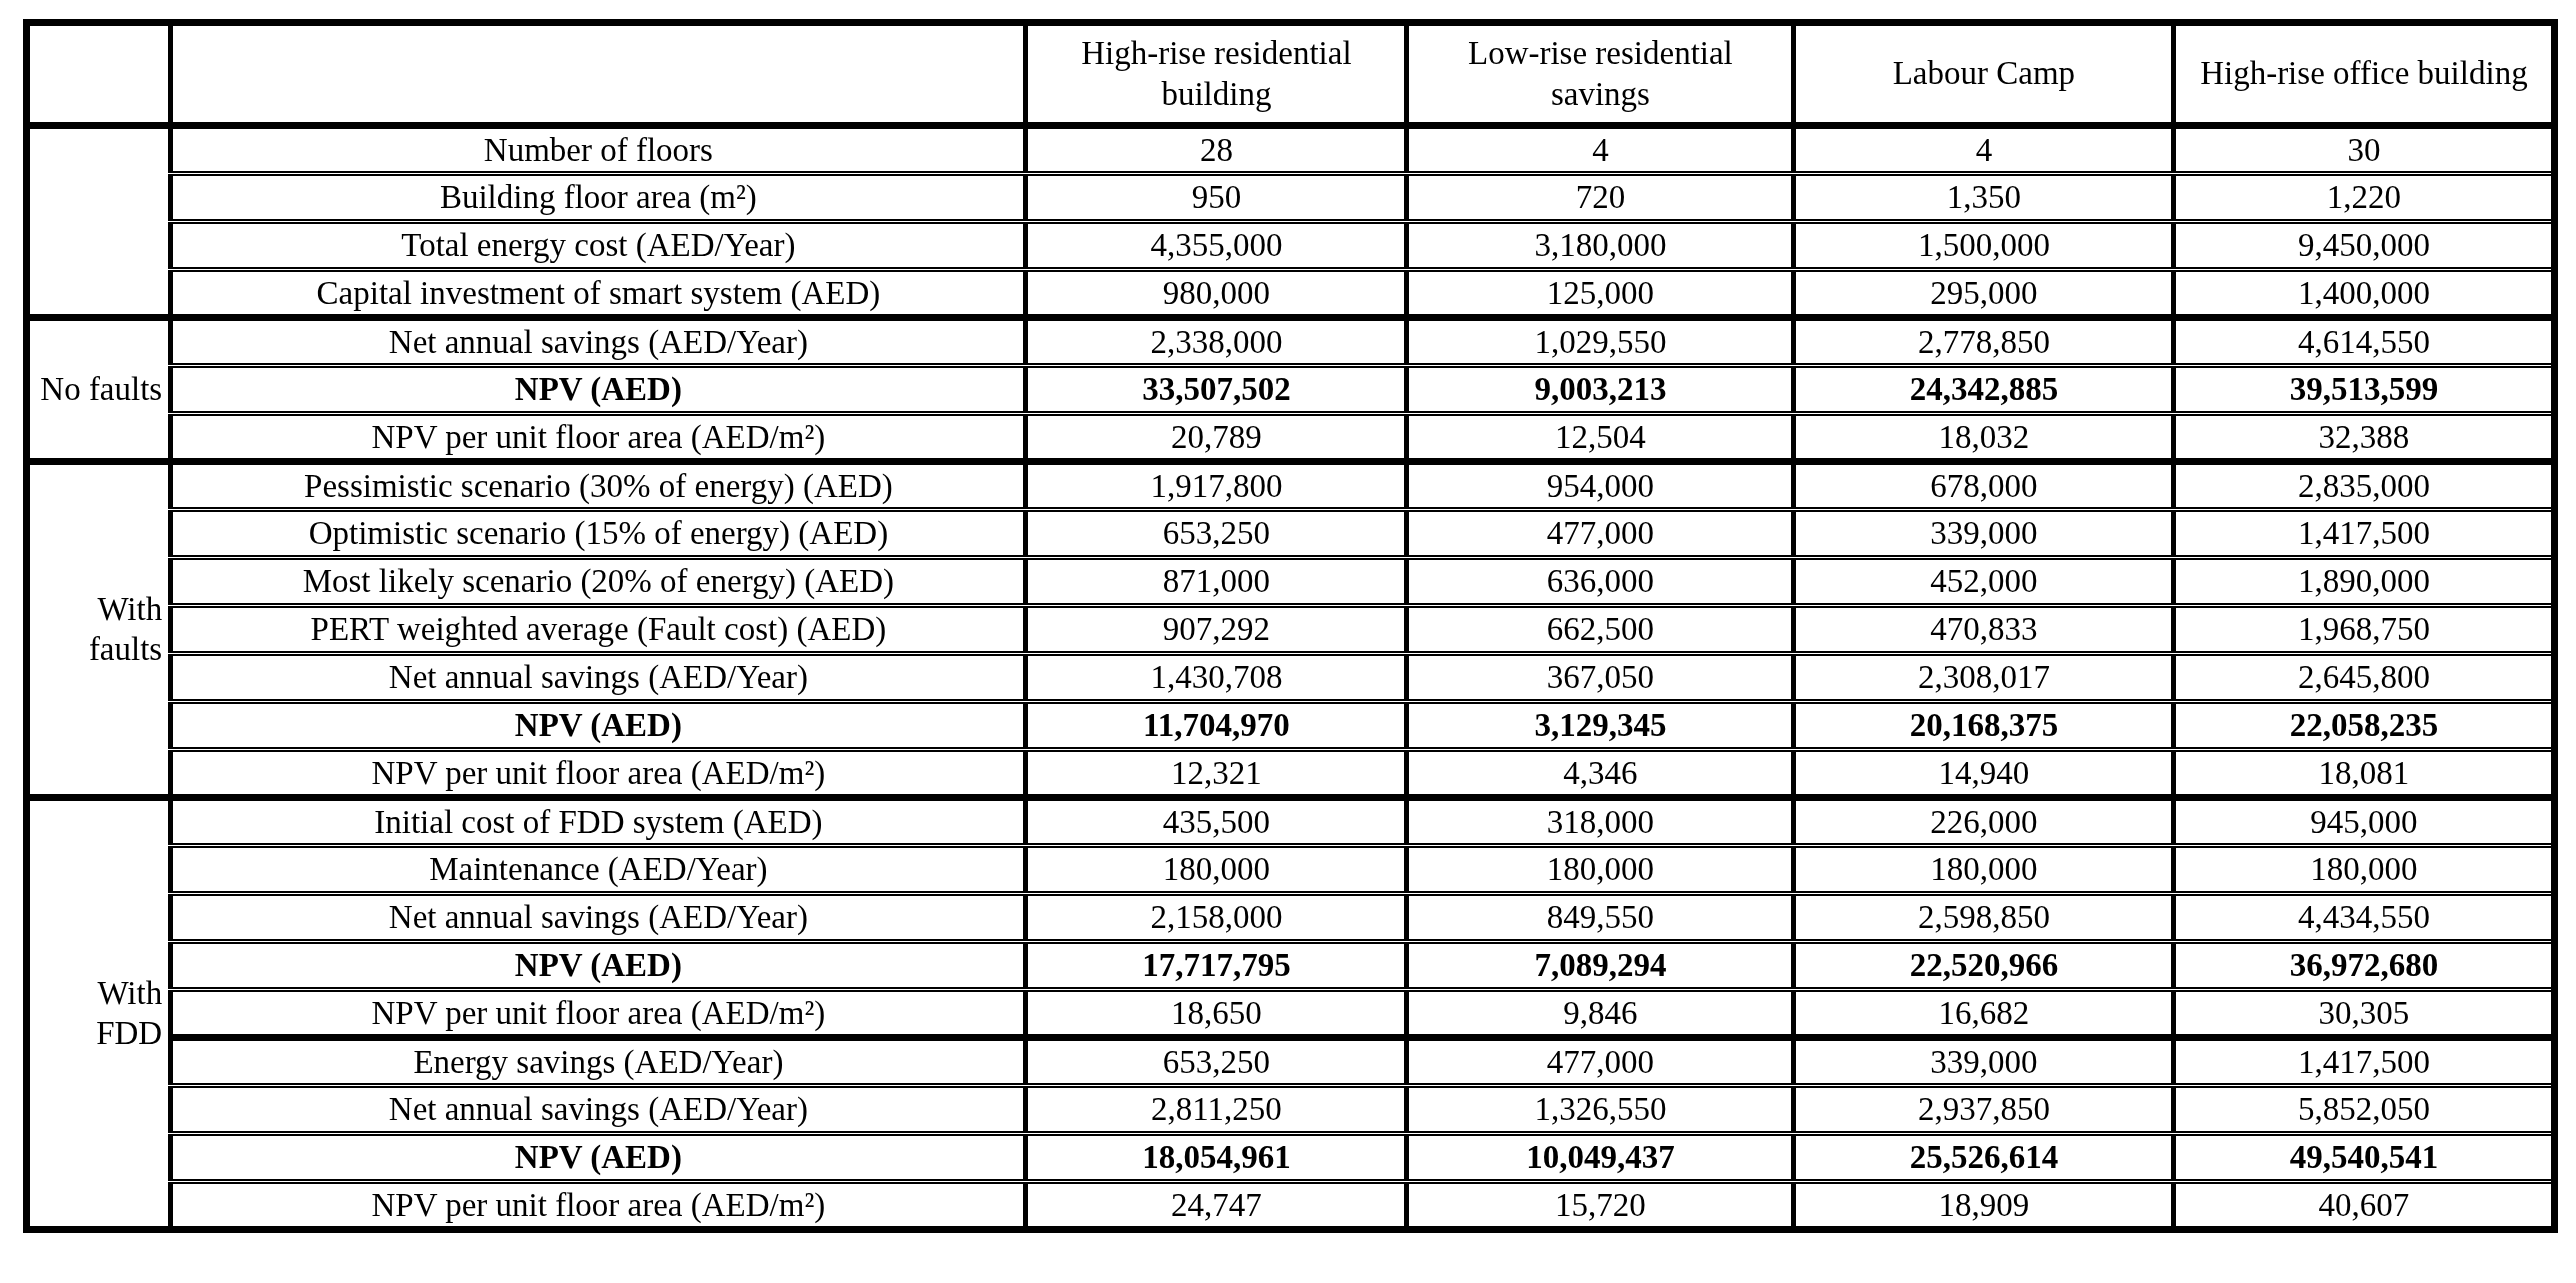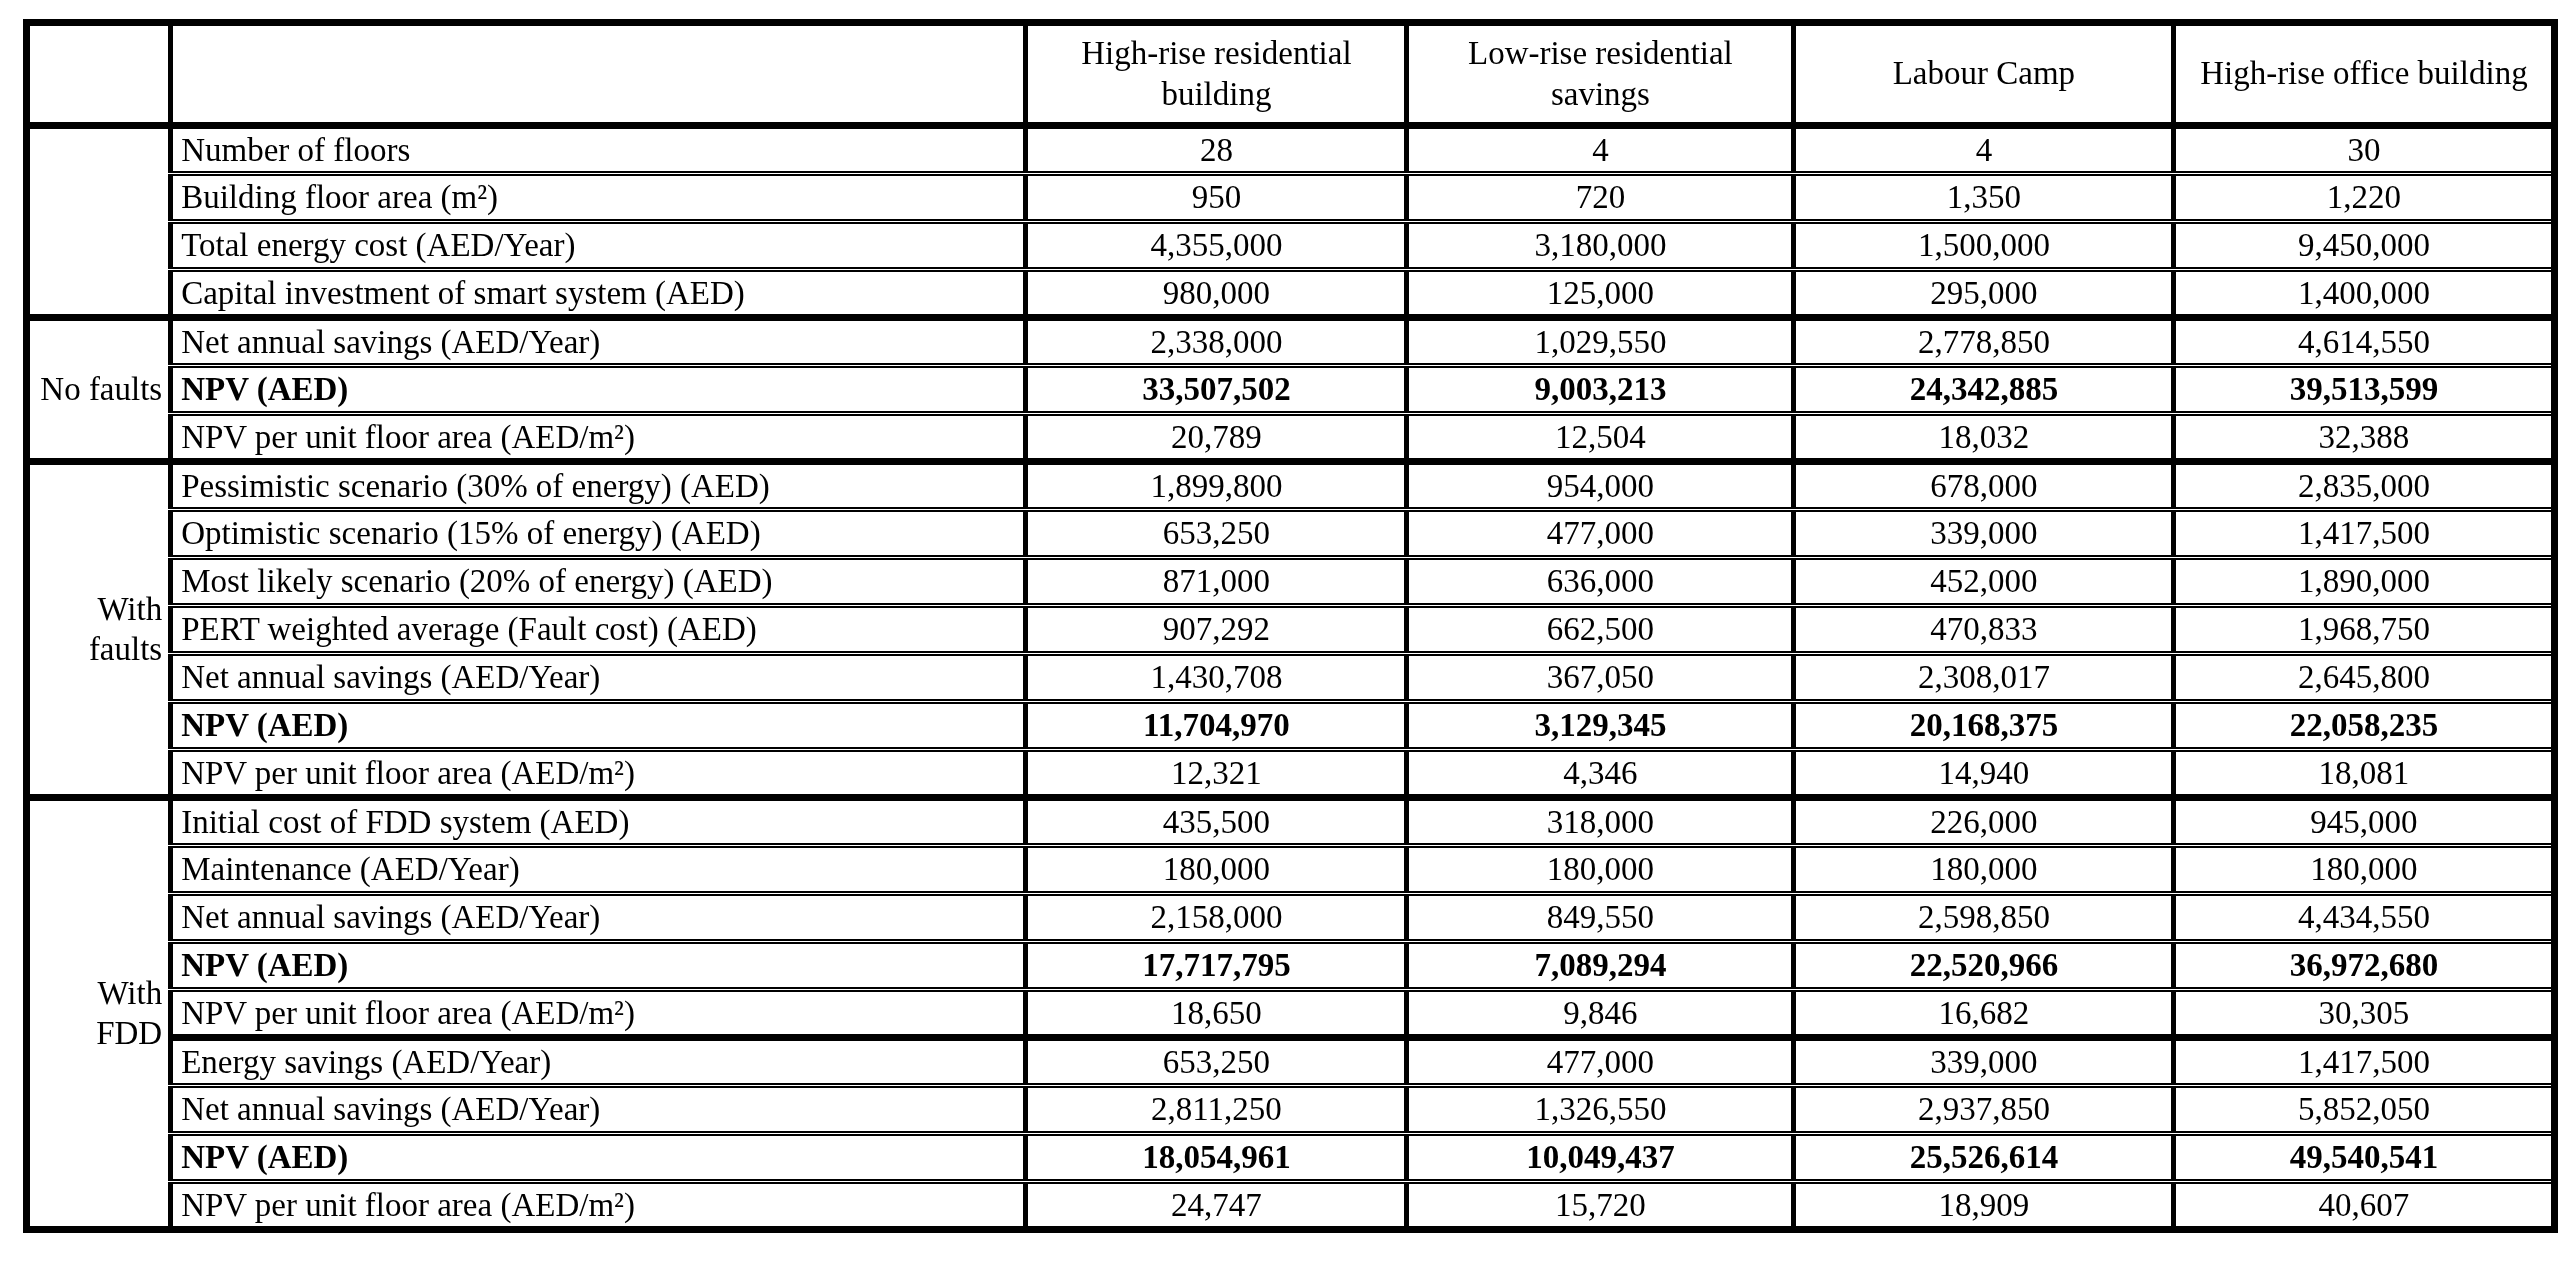--- a/index.html
+++ b/index.html
@@ -53,21 +53,21 @@
   }
   tbody tr { height: 48px; }
   tr.sep > td { border-top: 7.8px solid var(--border-color); }
   tr.bold td { font-weight: bold; }
   td.group {
     text-align: right;
     line-height: 1.2;
     padding: 0 6.2px;
   }
   td.label {
-    text-align: left;
+    text-align: center;
     padding: 1.6px 7.8px 1.6px 7.8px;
     margin-top: 23px;
   }
   td.value {
     text-align: center;
     padding: 1.6px 4.7px;
   }
 </style>
 </head>
 <body>
@@ -140,21 +140,21 @@
         <tr>
           <td class="label">NPV per unit floor area (AED/m²)</td>
           <td class="value">20,789</td>
           <td class="value">12,504</td>
           <td class="value">18,032</td>
           <td class="value">32,388</td>
         </tr>
         <tr class="sep">
           <td class="group" rowspan="7">With faults</td>
           <td class="label">Pessimistic scenario (30% of energy) (AED)</td>
-          <td class="value">1,899,800</td>
+          <td class="value">1,917,800</td>
           <td class="value">954,000</td>
           <td class="value">678,000</td>
           <td class="value">2,835,000</td>
         </tr>
         <tr>
           <td class="label">Optimistic scenario (15% of energy) (AED)</td>
           <td class="value">653,250</td>
           <td class="value">477,000</td>
           <td class="value">339,000</td>
           <td class="value">1,417,500</td>

